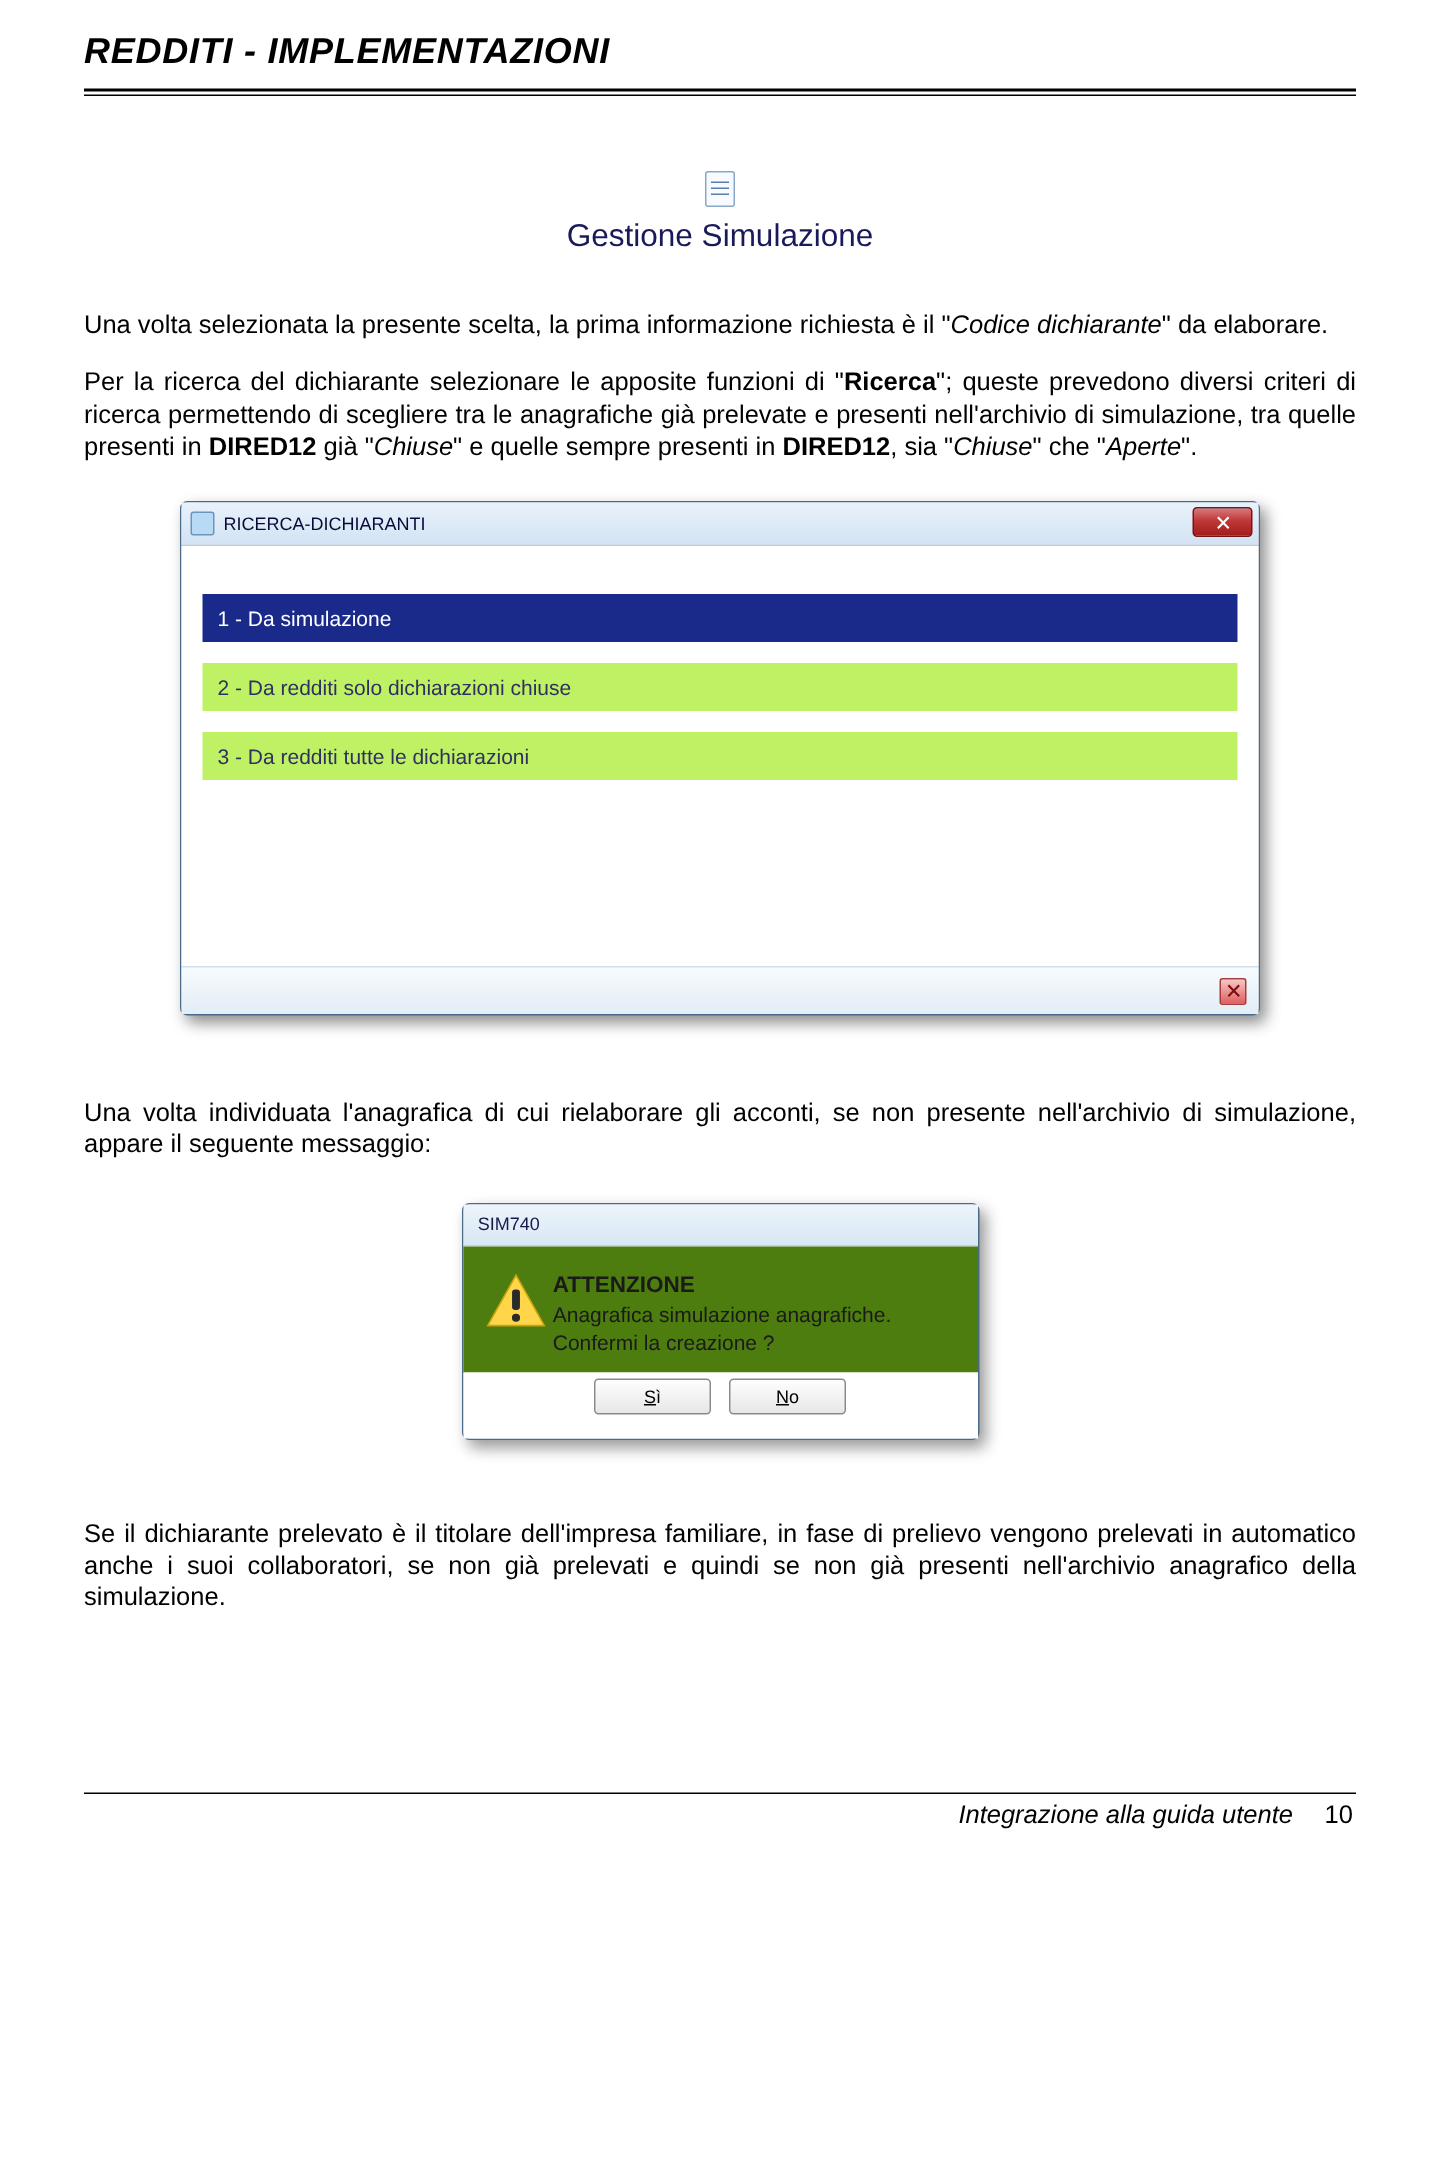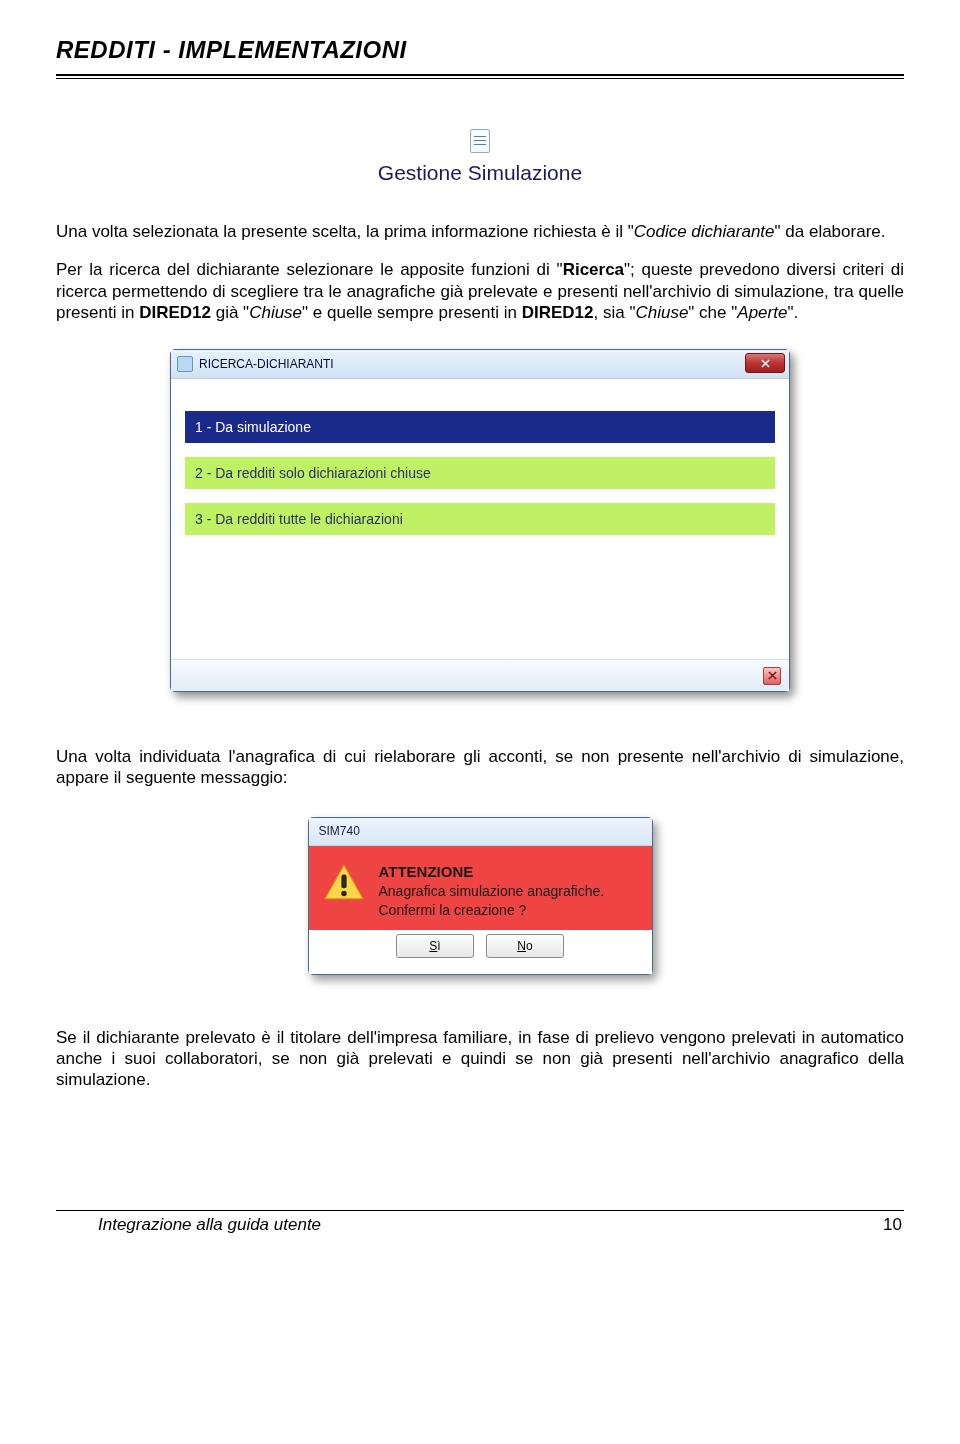--- a/index.html
+++ b/index.html
@@ -5,21 +5,21 @@
   * { box-sizing: border-box; }
   body {
     margin: 0;
     padding: 0;
     font-family: Arial, Helvetica, sans-serif;
     background: #fff;
     color: #000;
     width: 960px;
   }
   .page {
-    padding: 36px 56px 20px 56px;
+    padding: 21px 56px 20px 56px;
   }
   .page-header {
     font-size: 24px;
     font-weight: bold;
     font-style: italic;
     letter-spacing: 0.5px;
     padding-bottom: 6px;
   }
   .hr-top { border: none; border-top: 2px solid #000; margin: 4px 0 0 0; }
   .hr-thin { border: none; border-top: 1px solid #000; margin: 2px 0 0 0; }
@@ -54,21 +54,21 @@
     line-height: 1.25;
     text-align: justify;
     margin-top: 36px;
   }
   .body-text.tight { margin-top: 0; }
   .bold { font-weight: bold; }
   .italic { font-style: italic; }
 
   
   .win-outer {
-    width: 620px;
+    width: 720px;
     margin: 26px auto 0 auto;
     border: 1px solid #4a6a8a;
     border-radius: 5px;
     box-shadow: 4px 5px 10px rgba(0,0,0,0.45);
     background: #fff;
   }
   .win-title {
     height: 29px;
     background: linear-gradient(#e9f2fb, #d2e3f4);
     border-bottom: 1px solid #b6cde0;
@@ -147,22 +147,22 @@
     border-bottom: 1px solid #c0d3e4;
     display: flex; align-items: center;
     padding: 0 10px;
     font-family: "Segoe UI", Arial, sans-serif;
     font-size: 12px;
     color: #1a1a4a;
   }
   .dlg-body {
     display: flex;
     padding: 16px 14px 10px 14px;
-    gap: 14px;
-    background: #ef4444;
+    gap: 4px;
+    background: #4d7c0f;
   }
   .warn-icon {
     width: 42px; height: 42px; position: relative; flex: 0 0 42px;
   }
   .warn-icon svg { width: 42px; height: 42px; }
   .dlg-text {
     font-family: "Segoe UI", Arial, sans-serif;
     font-size: 14px;
     color: #1a1a1a;
     line-height: 1.35;
@@ -190,21 +190,21 @@
     margin-top: 120px;
   }
   .footer-line {
     display: flex;
     justify-content: space-between;
     font-size: 17px;
     font-style: italic;
     margin-top: 4px;
     padding: 0 2px;
   }
-  .footer-label { text-align: left; flex: 1; }
+  .footer-label { text-align: right; flex: 1; }
   .footer-num { font-style: normal; width: 40px; text-align: right; }
 </style>
 </head>
 <body>
 
 <div class="page">
 
   <div class="page-header">REDDITI - IMPLEMENTAZIONI</div>
   <hr class="hr-top">
   <hr class="hr-thin">

